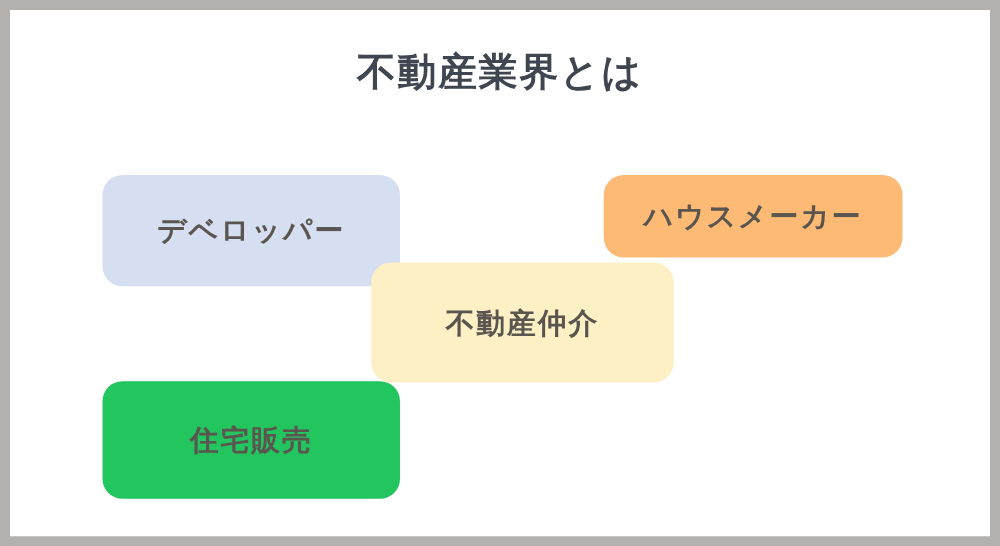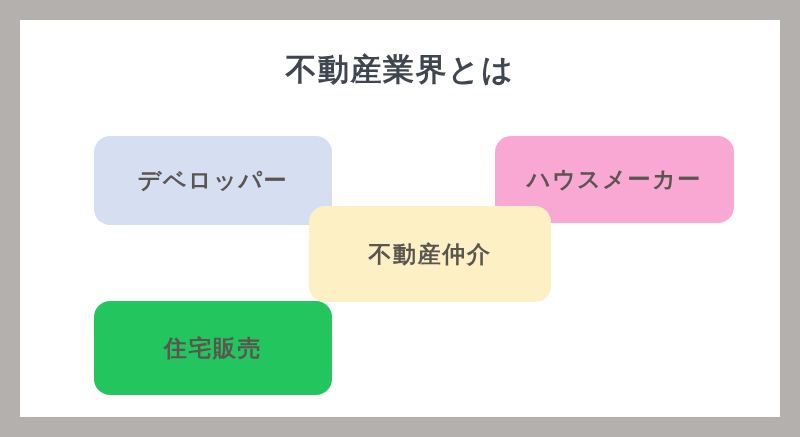--- a/index.html
+++ b/index.html
@@ -15,21 +15,21 @@
     font-family: "Liberation Sans", "DejaVu Sans", sans-serif;
   }
 
   
   #slide-frame {
     position: relative;
     box-sizing: border-box;
     width: 800px;
     height: 437px;
     background: #b3b0ae;          
-    padding: 20px;
+    padding: 8px;
   }
   #slide-canvas {
     position: relative;
     box-sizing: border-box;
     width: 100%;
     height: 100%;
     background: #ffffff;
     overflow: hidden;
   }
 
@@ -56,38 +56,39 @@
     align-items: center;
     justify-content: center;
     border-radius: 16px;
     color: #5b5550;
     font-size: 23px;
     font-weight: 700;
     letter-spacing: 1.6px;
     line-height: 1.25;
     text-align: center;
     white-space: nowrap;
+    margin-top: 16px;
   }
 
   
   #box-developer {
     left: 74px;
     top: 116px;
     width: 238px;
     height: 89px;
     background: #d6dff2;
     z-index: 1;
   }
   
   #box-housemaker {
     left: 475px;
     top: 116px;
     width: 239px;
-    height: 87px;
-    background: #f9a8d4;
+    height: 66px;
+    background: #fdba74;
     z-index: 1;
   }
   
   #box-brokerage {
     left: 289px;
     top: 186px;
     width: 242px;
     height: 96px;
     background: #fdf0c4;
     z-index: 3;

